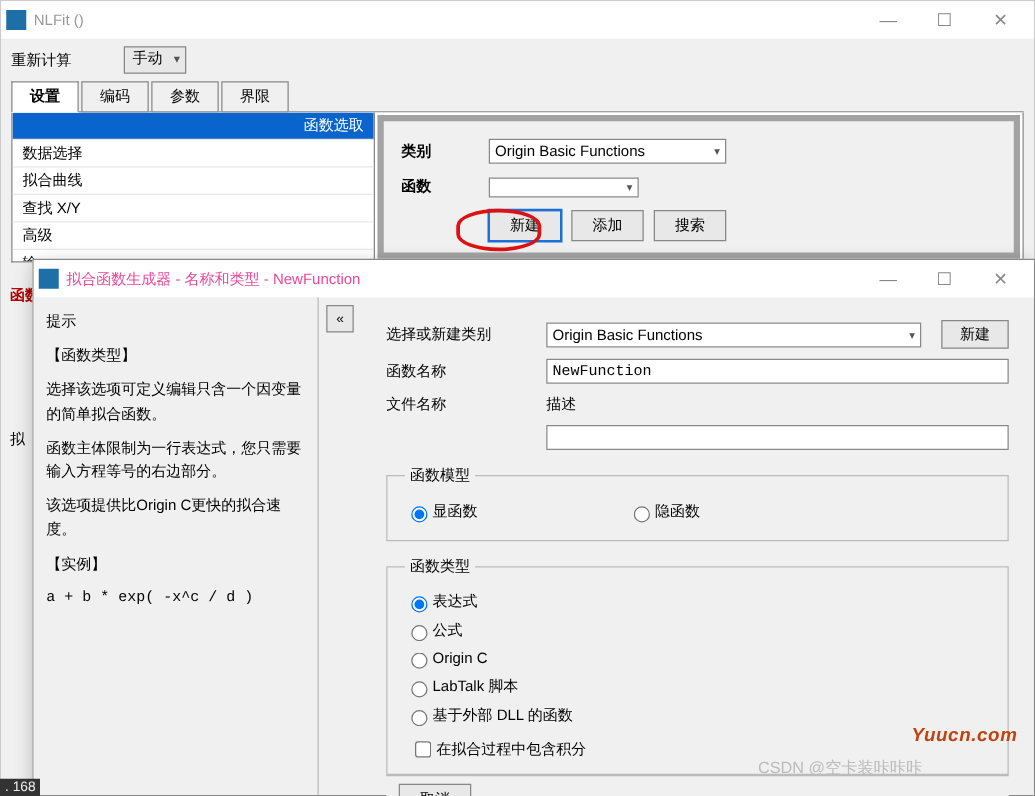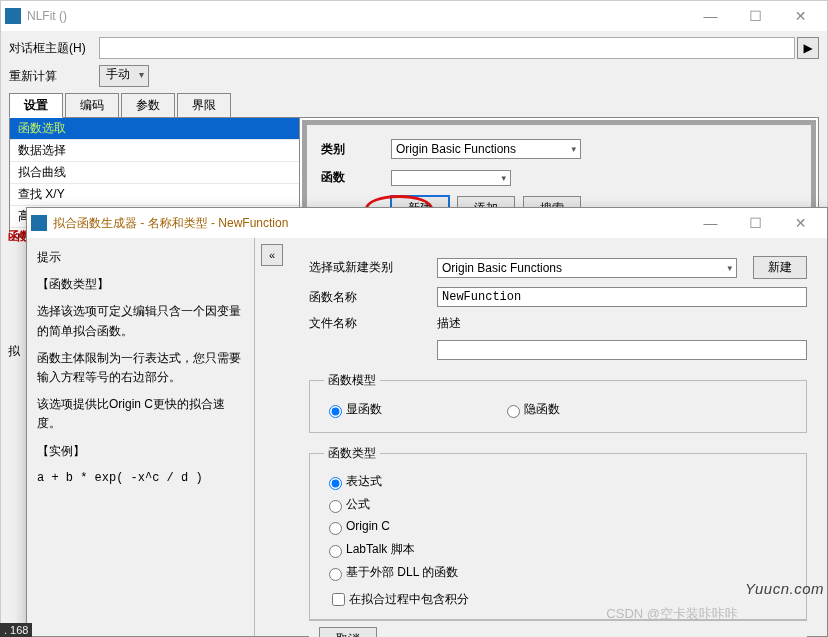--- a/index.html
+++ b/index.html
@@ -20,21 +20,21 @@
 .recalc-select { border: 1px solid #888; background: #e8e8e8; height: 22px; padding: 0 18px 0 6px; margin-left: 0px; position: relative; }
 .recalc-select::after { content: "▾"; position: absolute; right: 4px; top: 3px; color: #555; font-size: 10px; }
 
 
 .tabs { display: flex; border-bottom: 1px solid #888; margin-top: 4px; }
 .tab { padding: 3px 14px; border: 1px solid #888; background: #f0f0f0; margin-right: 2px; margin-bottom: -1px; position: relative; }
 .tab.active { background: #fff; border-bottom: 1px solid #fff; font-weight: bold; }
 .tab-body { display: flex; border: 1px solid #888; border-top: none; background: #fff; height: 120px; }
 .left-list { width: 290px; border-right: 1px solid #888; overflow: hidden; }
 .left-list .item { padding: 2px 8px; border-bottom: 1px solid #e8e8e8; }
-.left-list .item.selected { background: #0a64ce; color: #bef264; }
+.left-list .item.selected { background: #0a64ce; color: #ffffff; text-align: right; }
 .right-pane { flex: 1; padding: 14px 14px; background: #f0f0f0; border: 5px solid #a3a3a3; margin: 2px; }
 .field-row { display: flex; align-items: center; margin-bottom: 10px; }
 .field-row .lbl { width: 70px; font-weight: bold; }
 .combo { border: 1px solid #888; background: #fff; padding: 2px 4px; width: 190px; font-family: "Courier New", monospace; display: flex; justify-content: space-between; align-items: center; }
 .combo .arrow { font-size: 9px; color: #555; }
 .btn { border: 1px solid #888; background: #e8e8e8; padding: 3px 16px; margin-right: 8px; display: inline-block; }
 .btn.highlight { outline: 2px solid #1b6fd8; outline-offset: -1px; }
 .hand-circle { position: absolute; border: 3px solid #d11; border-radius: 50% / 40%; width: 68px; height: 34px; pointer-events: none; }
 
 .partial-red { color: #b20000; font-weight: bold; position: absolute; left: 8px; top: 228px; }
@@ -57,44 +57,39 @@
 
 fieldset { border: 1px solid #bbb; margin: 12px 0 0 0; padding: 8px 14px 10px 14px; }
 fieldset legend { padding: 0 4px; }
 .radio-row { display: flex; gap: 120px; align-items: center; padding: 4px 0; }
 .radio-col label { display: block; padding: 3px 0; }
 input[type=radio], input[type=checkbox] { margin-right: 4px; vertical-align: middle; }
 .checkbox-row { margin-top: 6px; padding-left: 4px; }
 
 .footer { border-top: 1px solid #bbb; padding: 6px 10px; text-align: left; background: #f0f0f0; }
 
-.watermark { position: absolute; right: 4px; bottom: 40px; color: #404040; font-weight: normal; font-size: 15px; font-style: italic; letter-spacing: 0.5px; }
+.watermark { position: absolute; right: 14px; bottom: 40px; color: #c2410c; font-weight: bold; font-size: 15px; font-style: italic; letter-spacing: 0.5px; }
 .csdn { position: absolute; right: 90px; bottom: 14px; color: #bbb; font-size: 13px; }
 .status { position: absolute; left: 0; bottom: 0; background: #333; color: #eee; font-size: 11px; padding: 1px 4px; }
 </style>
 </head>
 <body>
 
 <div class="parent-window">
   <div class="titlebar">
     <span class="icon"></span>
     <span class="title">NLFit ()</span>
     <div class="win-controls">
       <span>—</span>
       <span>☐</span>
       <span>✕</span>
     </div>
   </div>
   <div class="parent-body">
     <div class="row">
-      <span class="row-label">对话框主题(H)</span>
-      <div class="theme-input"></div>
-      <div class="go-btn">▶</div>
-    </div>
-    <div class="row">
       <span class="row-label">重新计算</span>
       <div class="recalc-select">手动</div>
     </div>
 
     <div class="tabs">
       <div class="tab active">设置</div>
       <div class="tab">编码</div>
       <div class="tab">参数</div>
       <div class="tab">界限</div>
     </div>
@@ -132,21 +127,21 @@
     </div>
   </div>
 </div>
 
 <span class="partial-red">函数</span>
 <span class="partial-text">拟</span>
 
 <div class="child-window">
   <div class="titlebar">
     <span class="icon"></span>
-    <span class="title" style="color:#a16207">拟合函数生成器 - 名称和类型 - NewFunction</span>
+    <span class="title" style="color:#ec4899">拟合函数生成器 - 名称和类型 - NewFunction</span>
     <div class="win-controls">
       <span>—</span>
       <span>☐</span>
       <span>✕</span>
     </div>
   </div>
   <div class="child-body">
     <div class="help-pane">
       <p>提示</p>
       <p>【函数类型】</p>

